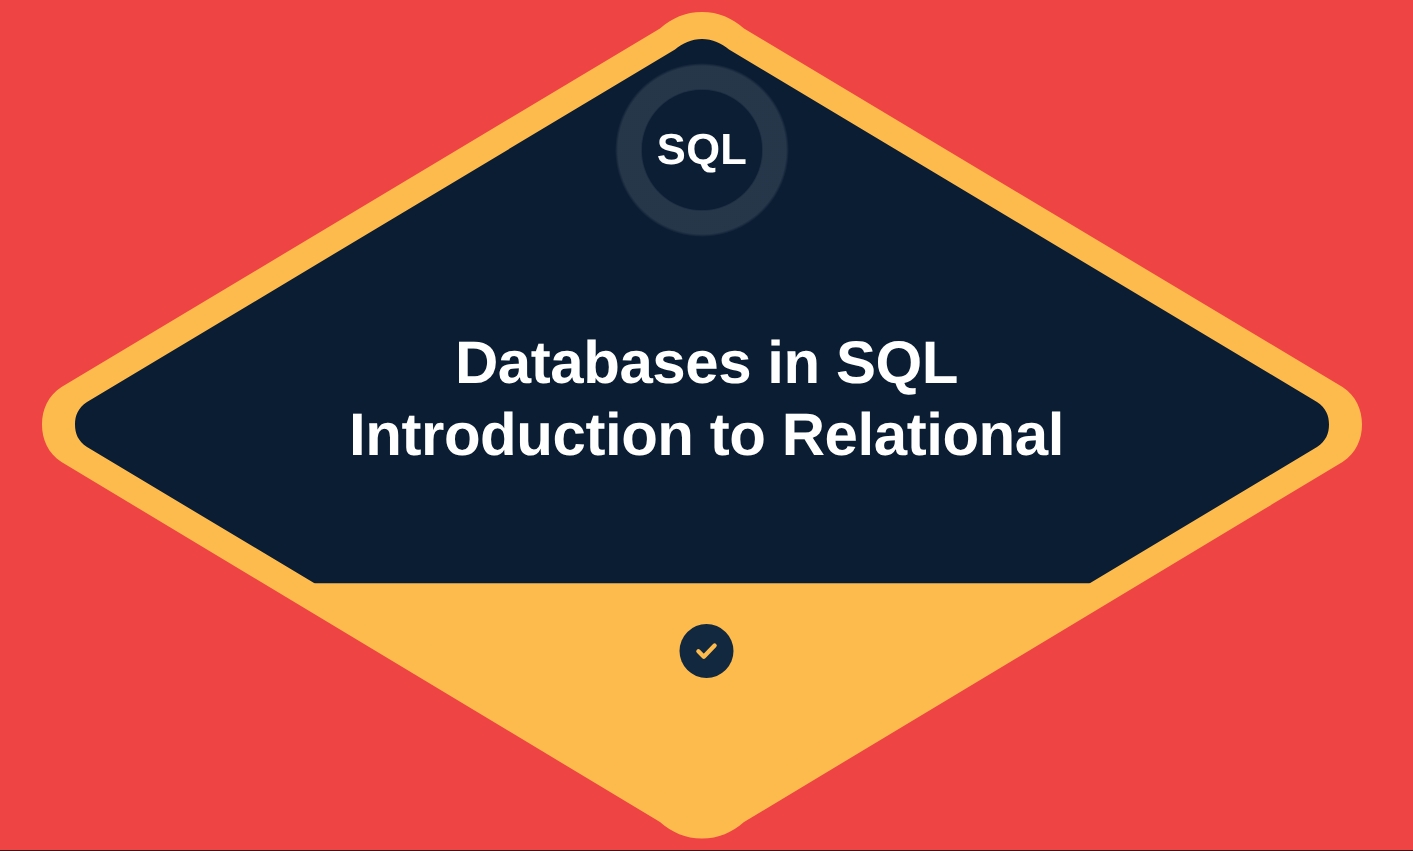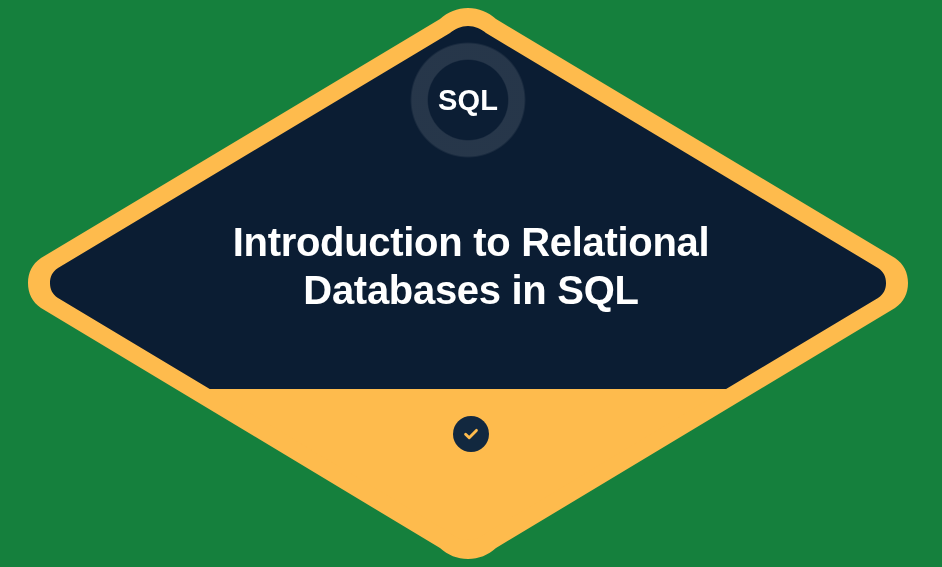--- a/index.html
+++ b/index.html
@@ -11,21 +11,21 @@
     width: 942px;
     height: 567px;
     overflow: hidden;
     font-family: "Liberation Sans", sans-serif;
   }
 
   .badge-stage {
     position: relative;
     width: 942px;
     height: 567px;
-    background: #15803d;
+    background: #ef4444;
   }
 
   .badge-svg {
     position: absolute;
     left: 0;
     top: 0;
     width: 942px;
     height: 567px;
     display: block;
   }
@@ -177,22 +177,22 @@
 
   <div class="badge-content">
 
     <div class="course-logo">
       <div class="course-logo-inner">
         <span class="course-logo-text">SQL</span>
       </div>
     </div>
 
     <div class="course-title">
+      <span class="course-title-line">Databases in SQL</span>
       <span class="course-title-line">Introduction to Relational</span>
-      <span class="course-title-line">Databases in SQL</span>
     </div>
 
     <div class="status-block">
 
       <div class="status-check">
         <svg width="20" height="20" viewBox="0 0 20 20" aria-hidden="true">
           <path d="M4.6 10.2 L8.2 13.8 L15.4 6.4" stroke="#FEBB4D" stroke-width="2.9" fill="none" stroke-linecap="round" stroke-linejoin="round"></path>
         </svg>
       </div>
     </div>

